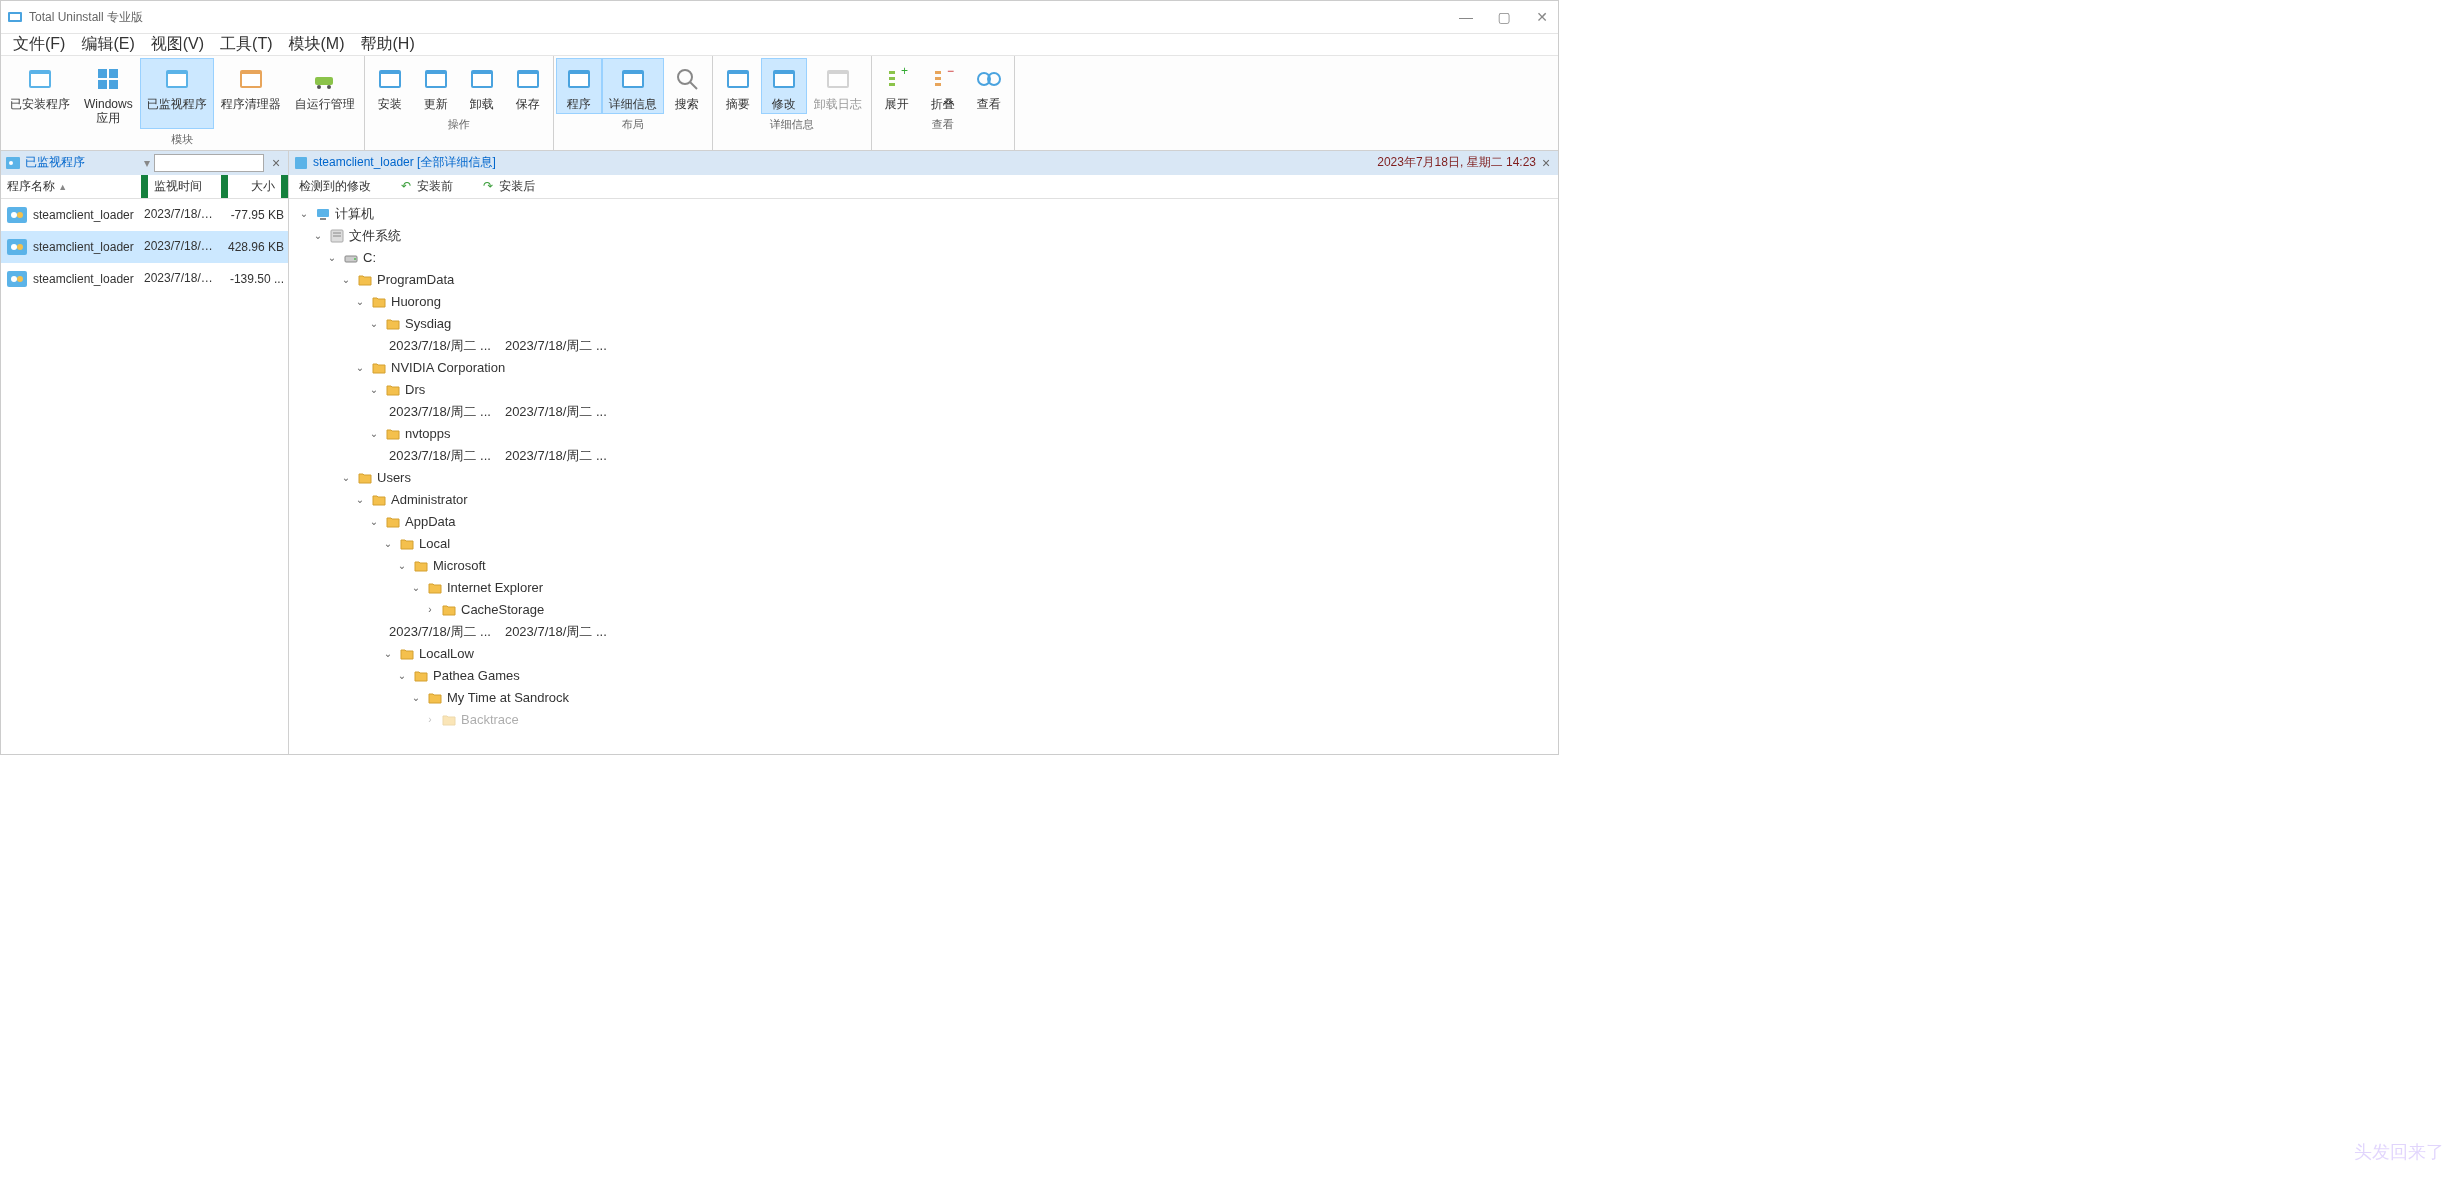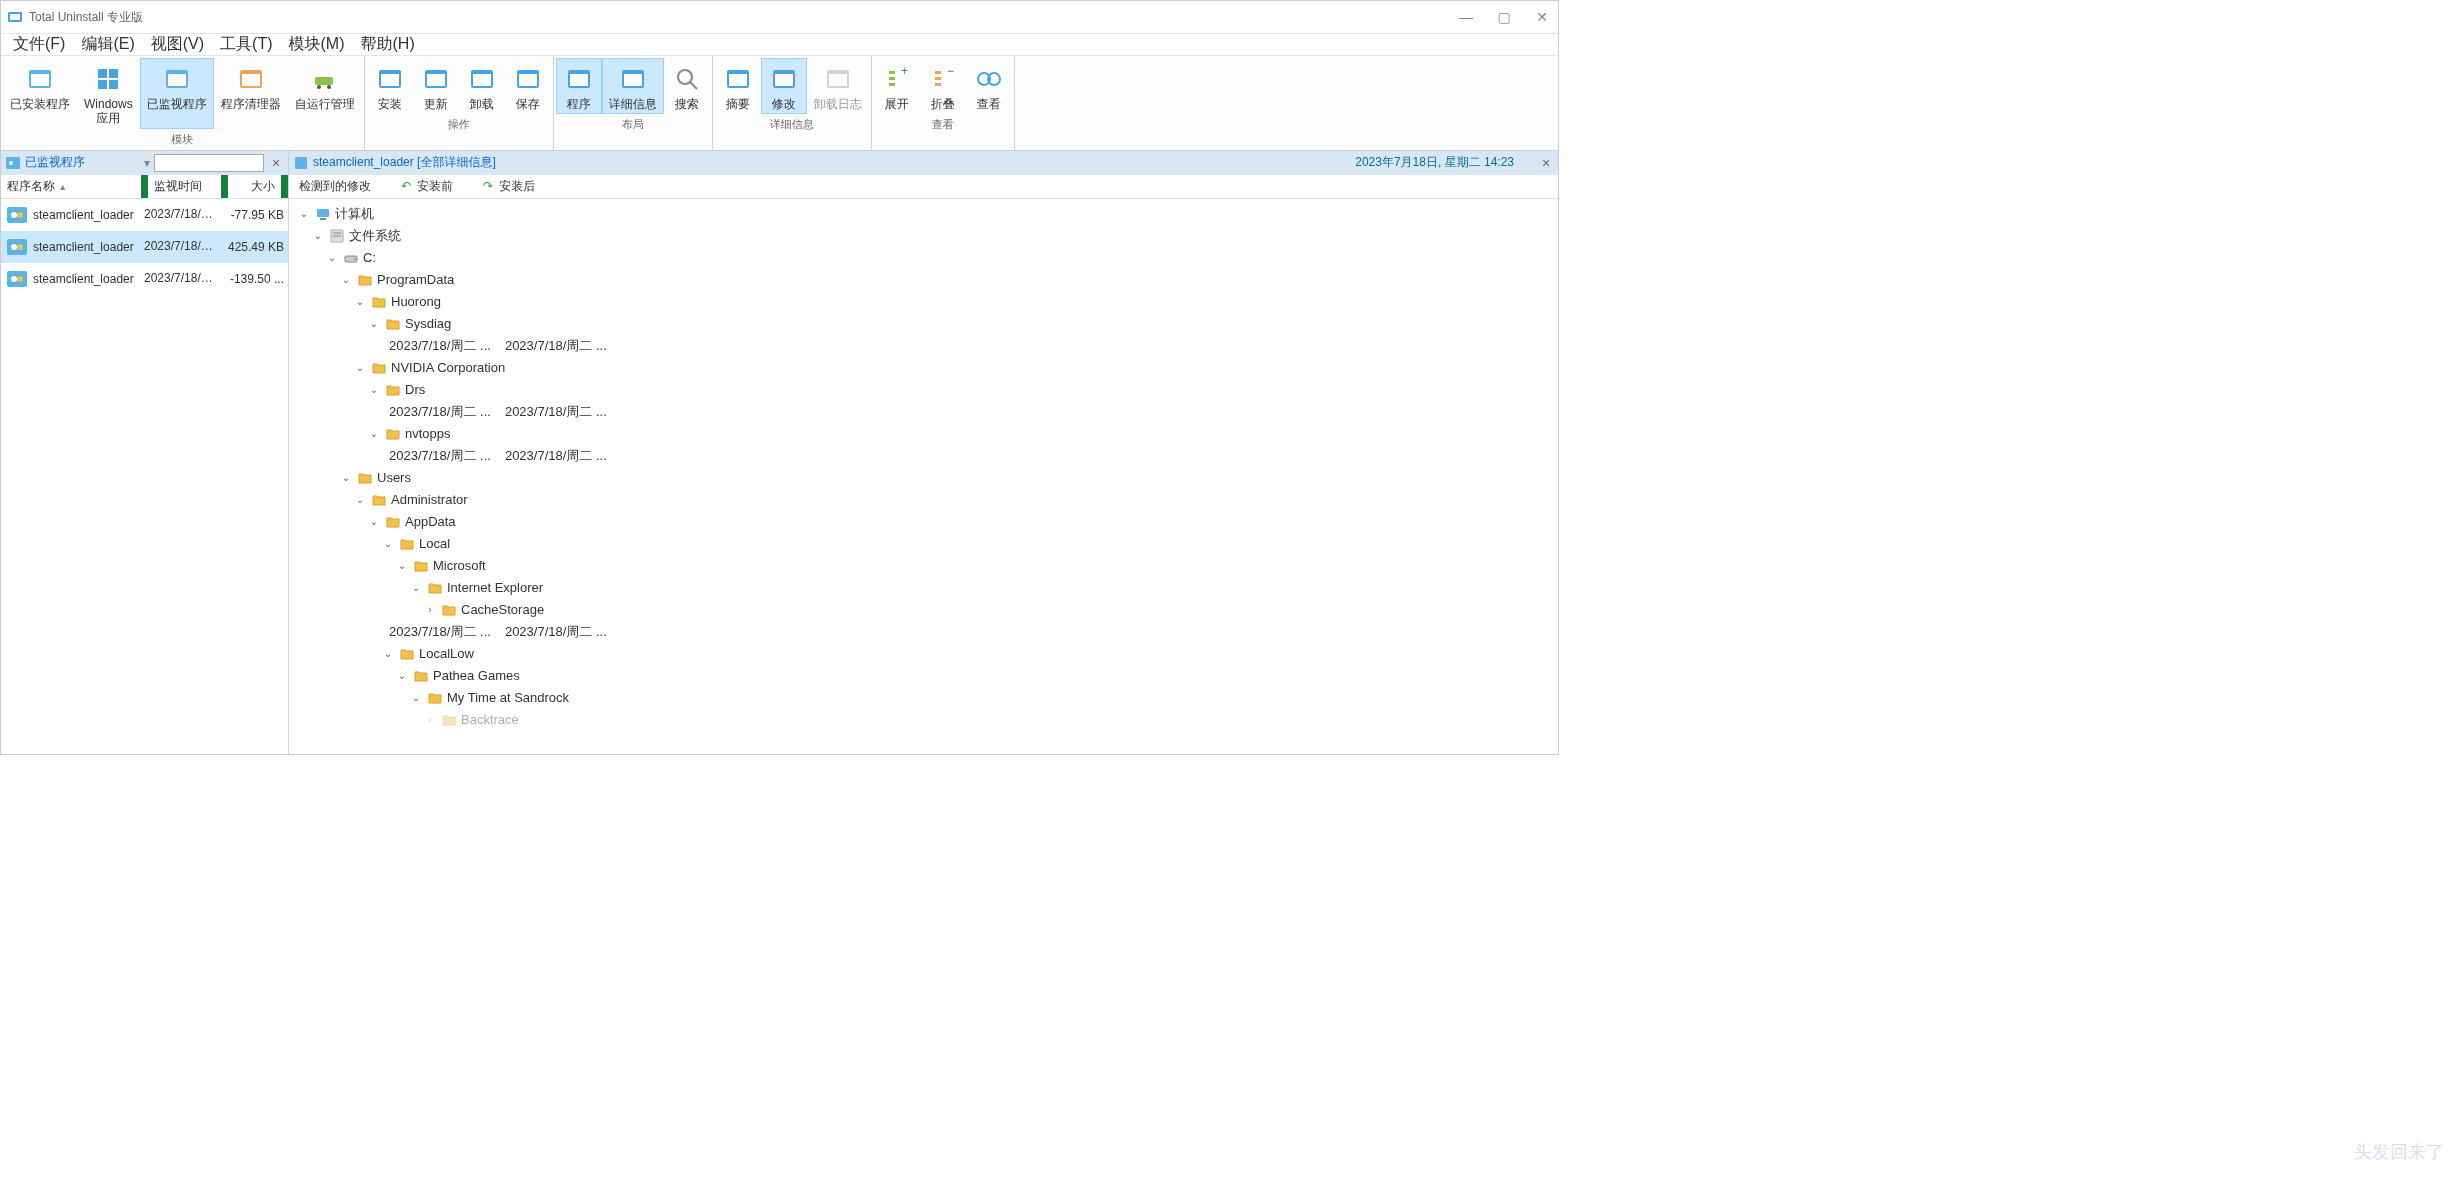--- a/index.html
+++ b/index.html
@@ -40,21 +40,21 @@
 .list-row { display: flex; align-items: center; padding: 4px 4px; font-size: 12px; cursor: pointer; }
 .list-row.selected { background: #cce8ff; }
 .list-row-icon { width: 24px; height: 24px; margin-right: 4px; flex-shrink: 0; }
 .list-row-name { flex: 1; overflow: hidden; text-overflow: ellipsis; white-space: nowrap; }
 .list-row-time { width: 80px; overflow: hidden; text-overflow: ellipsis; white-space: nowrap; }
 .list-row-size { width: 60px; text-align: right; }
 .right-pane { flex: 1; display: flex; flex-direction: column; }
 .right-header { background: #d9e7f5; height: 24px; display: flex; align-items: center; padding: 0 4px; font-size: 12px; }
 .right-title { color: #0066cc; }
 .right-title .bracket { color: #0066cc; }
-.right-date { margin-left: auto; margin-right: 24px; color: #0369a1; }
+.right-date { margin-left: auto; margin-right: 2px; color: #7f1d1d; }
 .tabs-row { display: flex; border-bottom: 1px solid #e0e0e0; font-size: 12px; align-items: center; }
 .tab { padding: 3px 20px 3px 10px; display: flex; align-items: center; gap: 6px; cursor: pointer; }
 .tab-icon { font-size: 12px; }
 .tree { flex: 1; overflow-y: auto; padding: 4px 0; font-size: 13px; }
 .tree-row { display: flex; align-items: center; height: 22px; cursor: pointer; white-space: nowrap; }
 .tree-toggle { width: 14px; text-align: center; color: #666; font-size: 10px; cursor: pointer; user-select: none; }
 .tree-icon { width: 16px; height: 16px; margin: 0 4px; flex-shrink: 0; }
 .tree-label { }
 .tree-dates { padding-left: 0; color: #333; display: flex; gap: 14px; }
 .statusbar { height: 20px; border-top: 1px solid #d0d0d0; display: flex; align-items: center; font-size: 11px; background: #f5f5f5; padding: 0 4px; }
@@ -331,21 +331,21 @@
           <div class="list-row selected">
             <span class="list-row-icon">
               <svg width="24" height="24" viewBox="0 0 24 24">
                 <rect x="2" y="4" width="20" height="16" rx="2" fill="#5bb3e8"></rect>
                 <circle cx="9" cy="12" r="3" fill="#fff"></circle>
                 <circle cx="15" cy="12" r="3" fill="#f4c04d"></circle>
               </svg>
             </span>
             <span class="list-row-name">steamclient_loader</span>
             <span class="list-row-time">2023/7/18/周二 ...</span>
-            <span class="list-row-size">425.49 KB</span>
+            <span class="list-row-size">428.96 KB</span>
           </div>
           <div class="list-row">
             <span class="list-row-icon">
               <svg width="24" height="24" viewBox="0 0 24 24">
                 <rect x="2" y="4" width="20" height="16" rx="2" fill="#5bb3e8"></rect>
                 <circle cx="9" cy="12" r="3" fill="#fff"></circle>
                 <circle cx="15" cy="12" r="3" fill="#f4c04d"></circle>
               </svg>
             </span>
             <span class="list-row-name">steamclient_loader</span>

